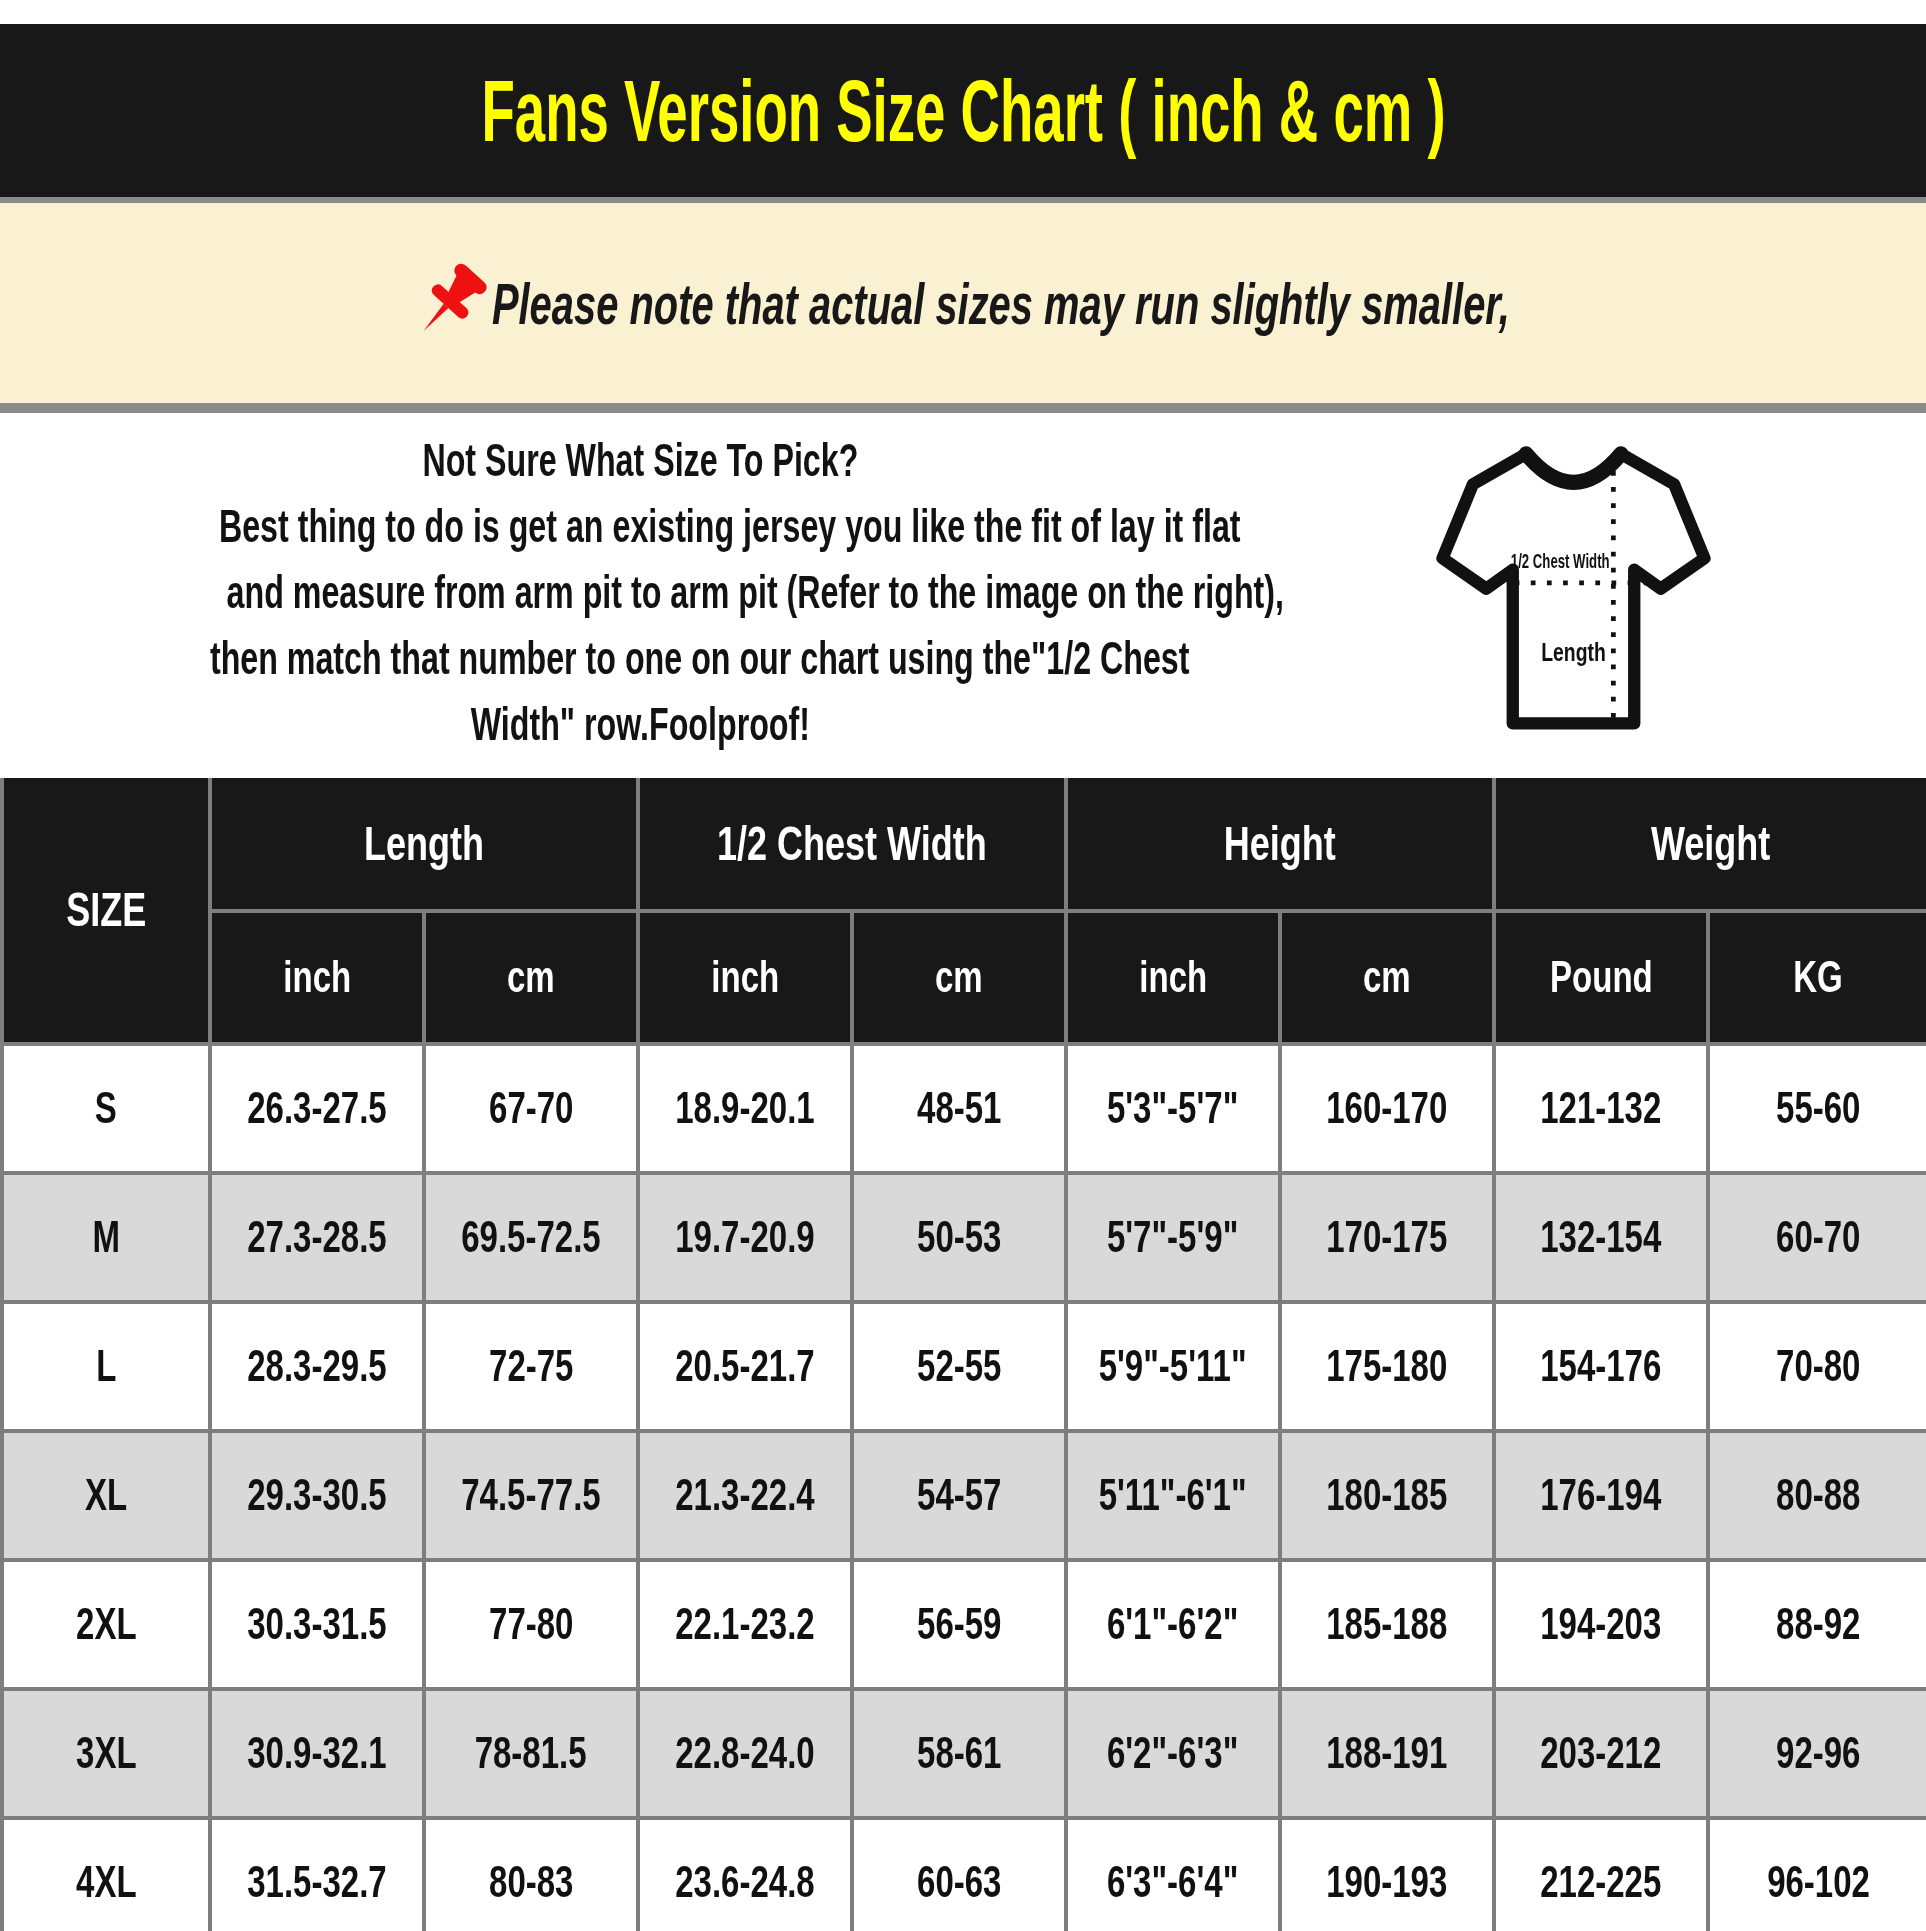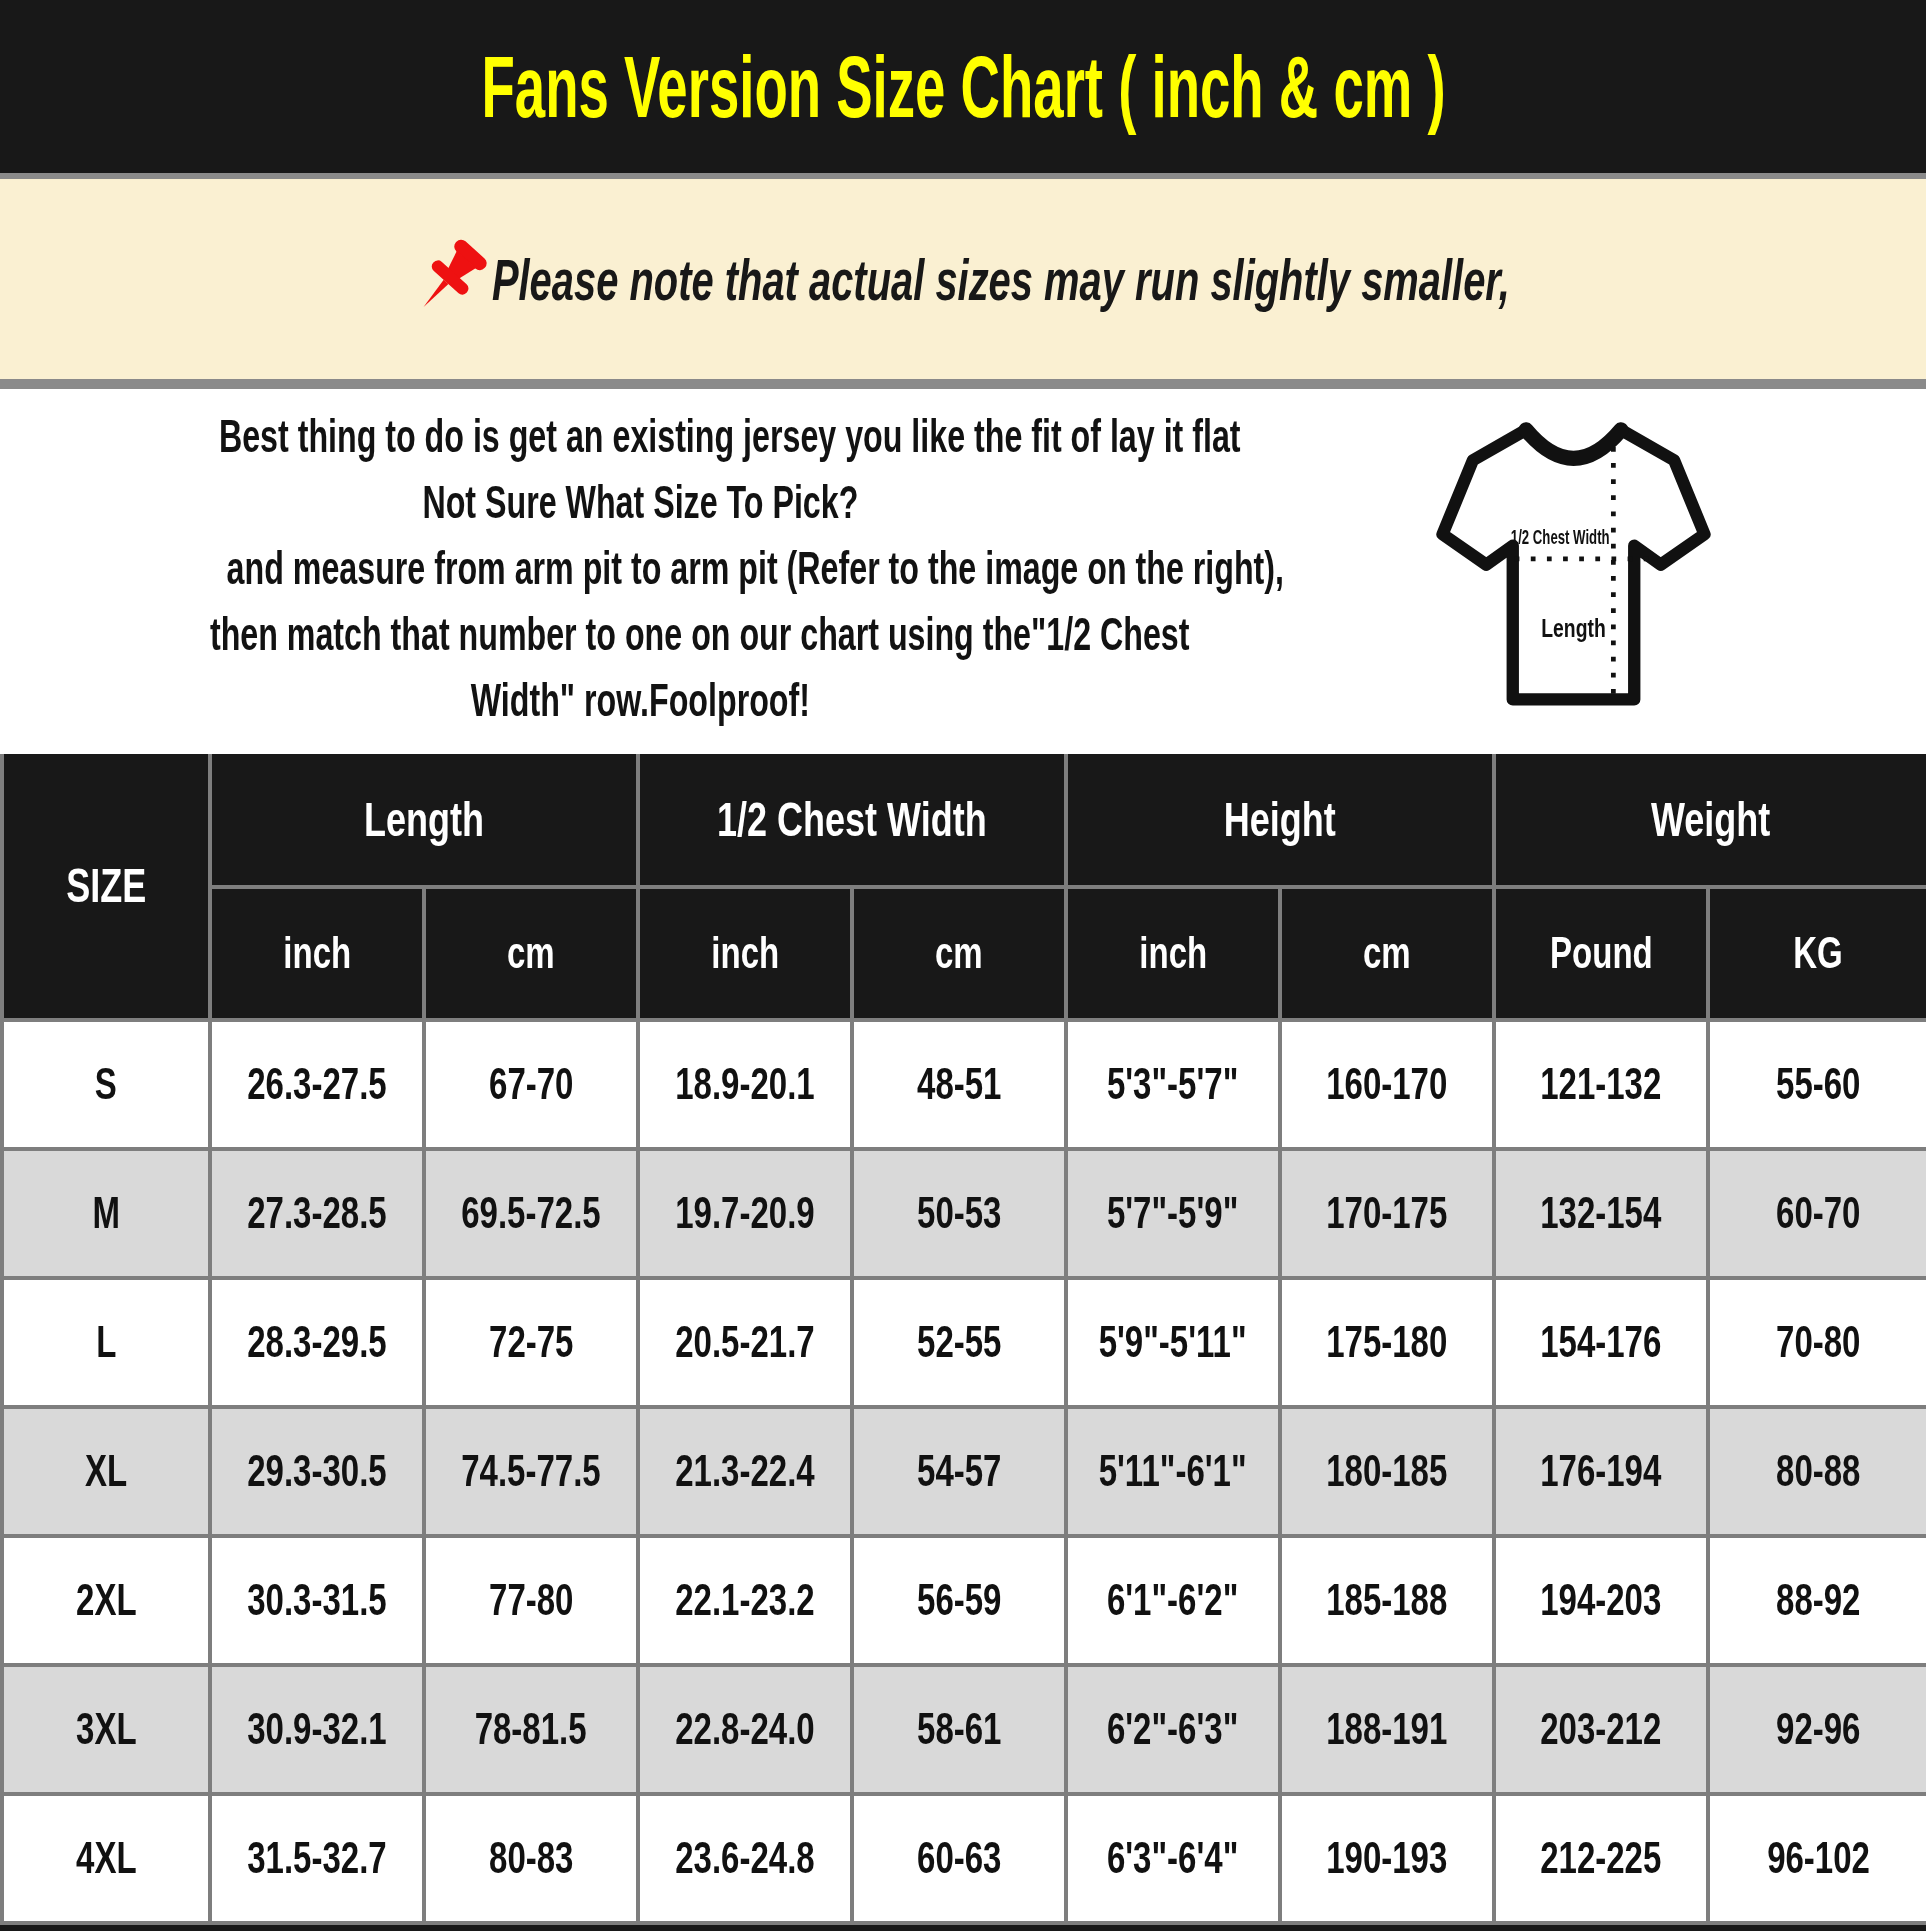--- a/index.html
+++ b/index.html
@@ -6,21 +6,21 @@
   html,body { width:1927px; height:1931px; overflow:hidden; background:#fff;
     font-family:"Liberation Sans","DejaVu Sans",sans-serif; font-weight:700; }
 
   
   .cx { display:inline-block; white-space:nowrap; transform:scaleX(.70); transform-origin:50% 50%; }
   .cx-title { transform:scaleX(.62); }
   .cx-cell { transform:scaleX(.75); }
   .unsq { transform:scaleX(1.43); transform-origin:50% 50%; }
 
   .title-bar { height:173px; background:#181818; display:flex; align-items:center; justify-content:center;
-    color:#FFFF00; font-size:88px; }
+    color:#FFFF00; font-size:88px;margin-top:24px; }
   .hr-div { height:6.4px; background:#8a8a8a; }
   .hr-div2 { height:9.2px; background:#8a8a8a; }
 
   .notice { height:200px; background:#FAF0D2; display:flex; flex-direction:column; justify-content:center;
     text-align:center; font-size:57px; color:#181818;font-style:italic; }
   .n-line { line-height:72px; }
   .pin-svg { vertical-align:-27.5px; margin-right:1.8px; }
   .red { color:#EE1111; }
   .arrow-svg { vertical-align:-5.5px; margin-left:24px; }
 
@@ -61,22 +61,22 @@
       </svg>
       <span>Please note that actual sizes may run slightly smaller,</span>
     </span>
   </div>
 </div>
 
 <div class="hr-div2"></div>
 
 <div class="guide">
   <div class="guide-text">
+    <div><span class="cx">Not Sure What Size To Pick?</span></div>
     <div><span class="cx">Best thing to do is get an existing jersey you like the fit of lay it flat</span></div>
-    <div><span class="cx">Not Sure What Size To Pick?</span></div>
     <div><span class="cx">and measure from arm pit to arm pit (Refer to the image on the right),</span></div>
     <div><span class="cx">then match that number to one on our chart using the"1/2 Chest</span></div>
     <div><span class="cx">Width" row.Foolproof!</span></div>
   </div>
   <div class="tshirt-wrap">
     <svg width="285" height="317" viewBox="0 0 300 334">
       <path d="M100 22 L44 54 L12 132 L58 164 L86 144 L86 306 L214 306 L214 144 L242 164 L288 132 L256 54 L200 22" fill="#ffffff" stroke="#111" stroke-width="13" stroke-linejoin="round"></path>
       <path d="M100 22 Q150 82 200 22" fill="none" stroke="#111" stroke-width="16" stroke-linecap="round"></path>
       <path d="M88 158 L240 158" stroke="#111" stroke-width="5" stroke-dasharray="5 12" fill="none"></path>
       <path d="M192 40 L192 302" stroke="#111" stroke-width="5" stroke-dasharray="5 12" fill="none"></path>

